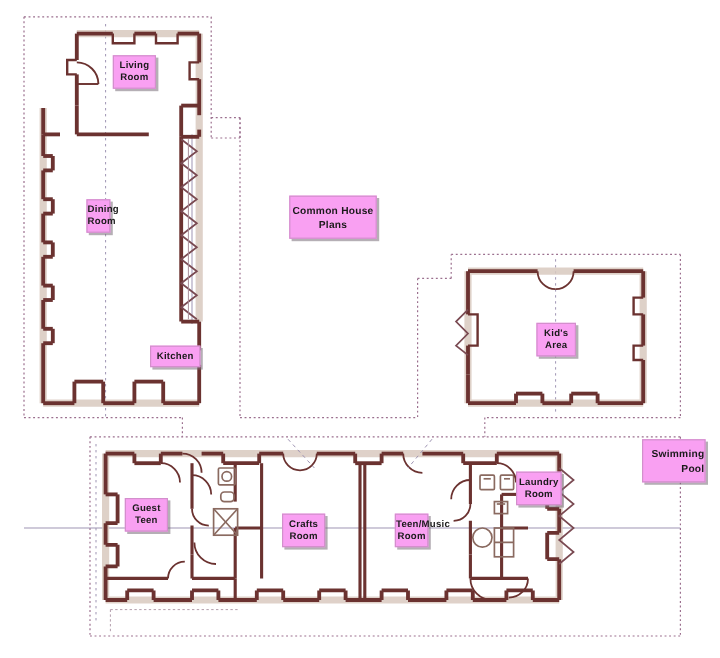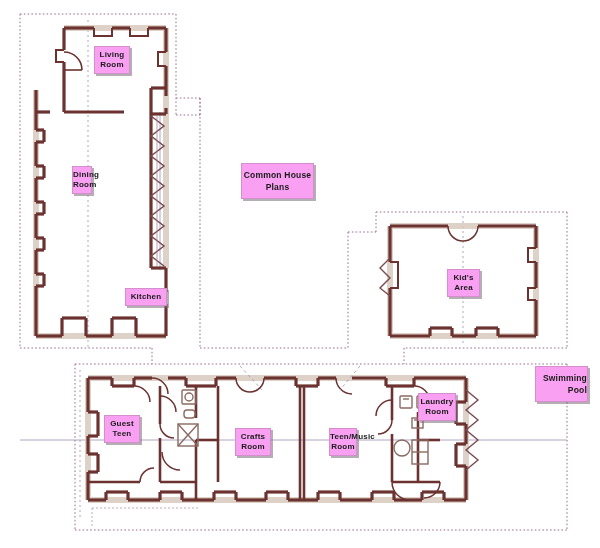--- a/index.html
+++ b/index.html
@@ -416,16 +416,16 @@
   <div class="room-label" style="left:447px; top:269px; width:33px;">Kid's
 Area</div>
   <div class="room-label big" style="left:535px; top:366px; width:53px;text-align:right;">Swimming
 Pool</div>
   <div class="room-label" style="left:104px; top:415px; width:36px;">Guest
 Teen</div>
   <div class="room-label" style="left:235px; top:428px; width:36px;">Crafts
 Room</div>
   <div class="room-label" style="left:329px; top:428px; width:28px;">Teen/Music
 Room</div>
-  <div class="room-label" style="left:418px; top:393px; width:38px;">Laundry
+  <div class="room-label" style="left:430px; top:393px; width:38px;">Laundry
 Room</div>
 
 </div>
 
 </body></html>

